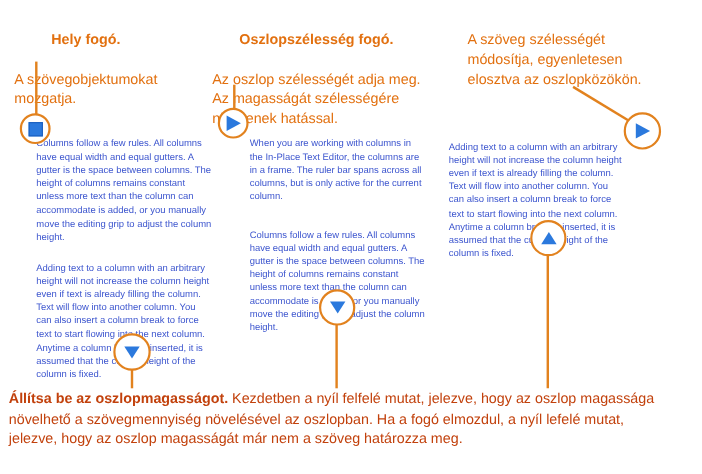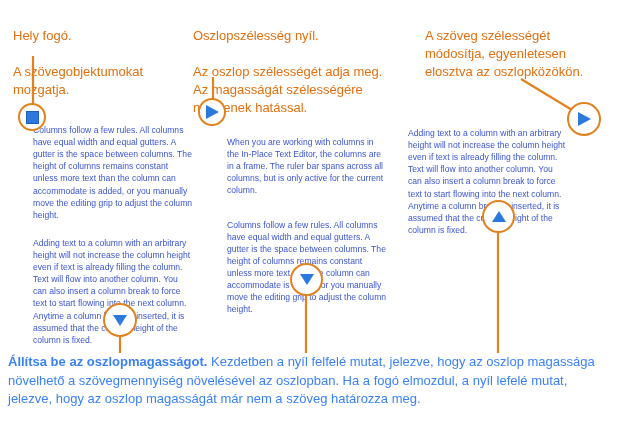--- a/index.html
+++ b/index.html
@@ -1,33 +1,33 @@
 <!DOCTYPE html>
 <html><head>
 <meta charset="utf-8">
 <style>
   html,body{margin:0;padding:0;background:#fff;}
   .canvas{position:relative;width:638px;height:431px;background:#fff;overflow:hidden;
           font-family:"Liberation Sans",sans-serif;}
 
   
   .callout{position:absolute;font-size:13px;line-height:18px;color:#E2700F;white-space:pre-line;}
-  .callout-title{font-weight:normal;}
+  .callout-title{font-weight:bold;text-align:center;}
   .callout.tl{left:13px;top:9px;}
   .callout.tm{left:193px;top:9px;}
   .callout.tr{left:425px;top:9px;}
   .caption-bottom{position:absolute;left:8px;top:353px;width:625px;
-                  font-size:13px;line-height:18.5px;color:#3b82f6;white-space:pre-line;}
+                  font-size:13px;line-height:18.5px;color:#c2410c;white-space:pre-line;}
   .caption-bottom b{font-weight:bold;}
 
   
   .textcol{position:absolute;font-size:8.6px;line-height:12.1px;color:#3C55CE;white-space:pre-line;}
   .textcol p{margin:0 0 4px 0;}
   .col1{left:33px;top:112px;}
-  .col2{left:227px;top:124px;}
+  .col2{left:227px;top:112px;}
   .col2 p{margin-bottom:10px;}
   .col3{left:408px;top:115px;}
 
   
   svg.lines{position:absolute;left:0;top:0;z-index:2;}
 
   
   .grip{position:absolute;z-index:3;box-sizing:border-box;border:2.5px solid #E2821E;
         border-radius:50%;background:#fff;display:flex;align-items:center;justify-content:center;}
   .grip.c1{left:18px;top:103px;width:28px;height:28px;}
@@ -49,21 +49,21 @@
 
 <div class="canvas">
 
   <div class="callout tl">
     <div class="callout-title">Hely fogó.</div>
     <div class="callout-body">A szövegobjektumokat
 mozgatja.</div>
   </div>
 
   <div class="callout tm">
-    <div class="callout-title">Oszlopszélesség nyíl.</div>
+    <div class="callout-title">Oszlopszélesség fogó.</div>
     <div class="callout-body">Az oszlop szélességét adja meg.
 Az magasságát szélességére
 nincsenek hatással.</div>
   </div>
 
   <div class="callout tr">
     <div class="callout-body">A szöveg szélességét
 módosítja, egyenletesen
 elosztva az oszlopközökön.</div>
   </div>

